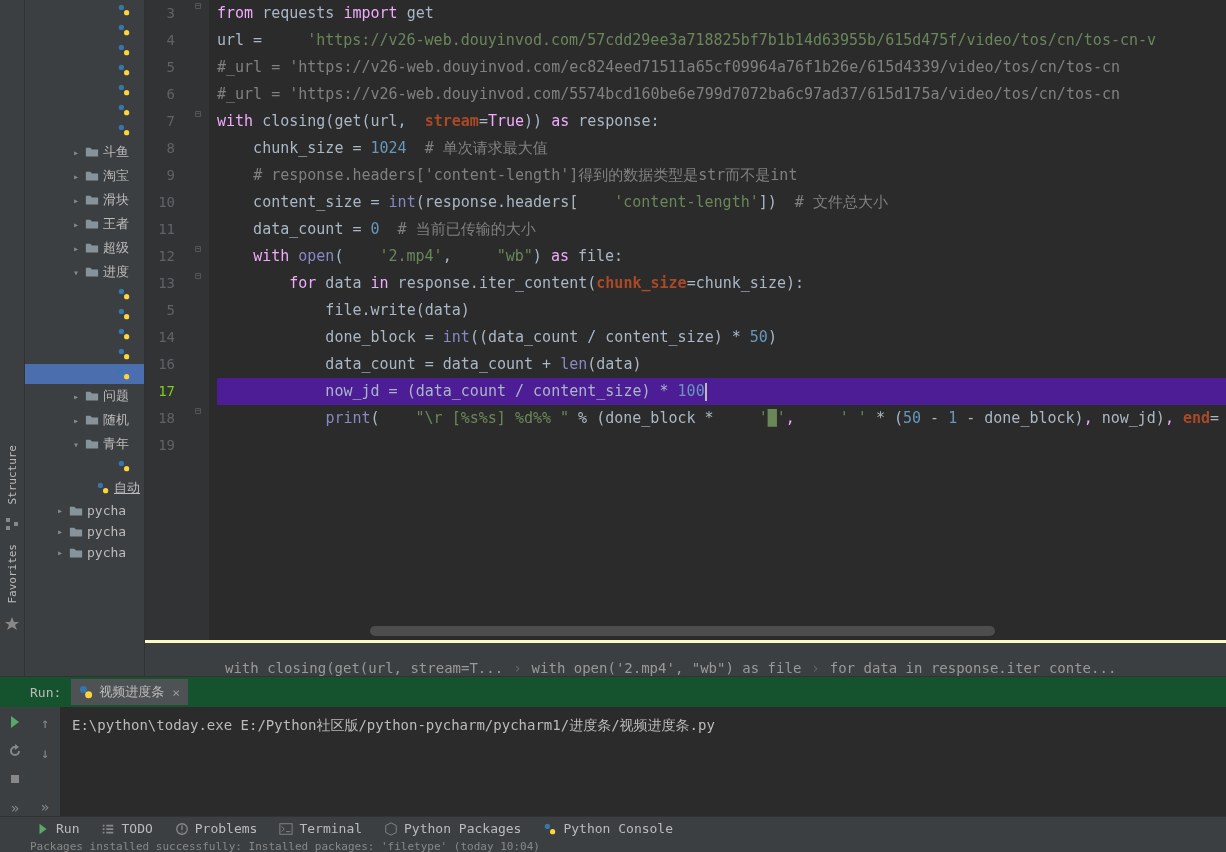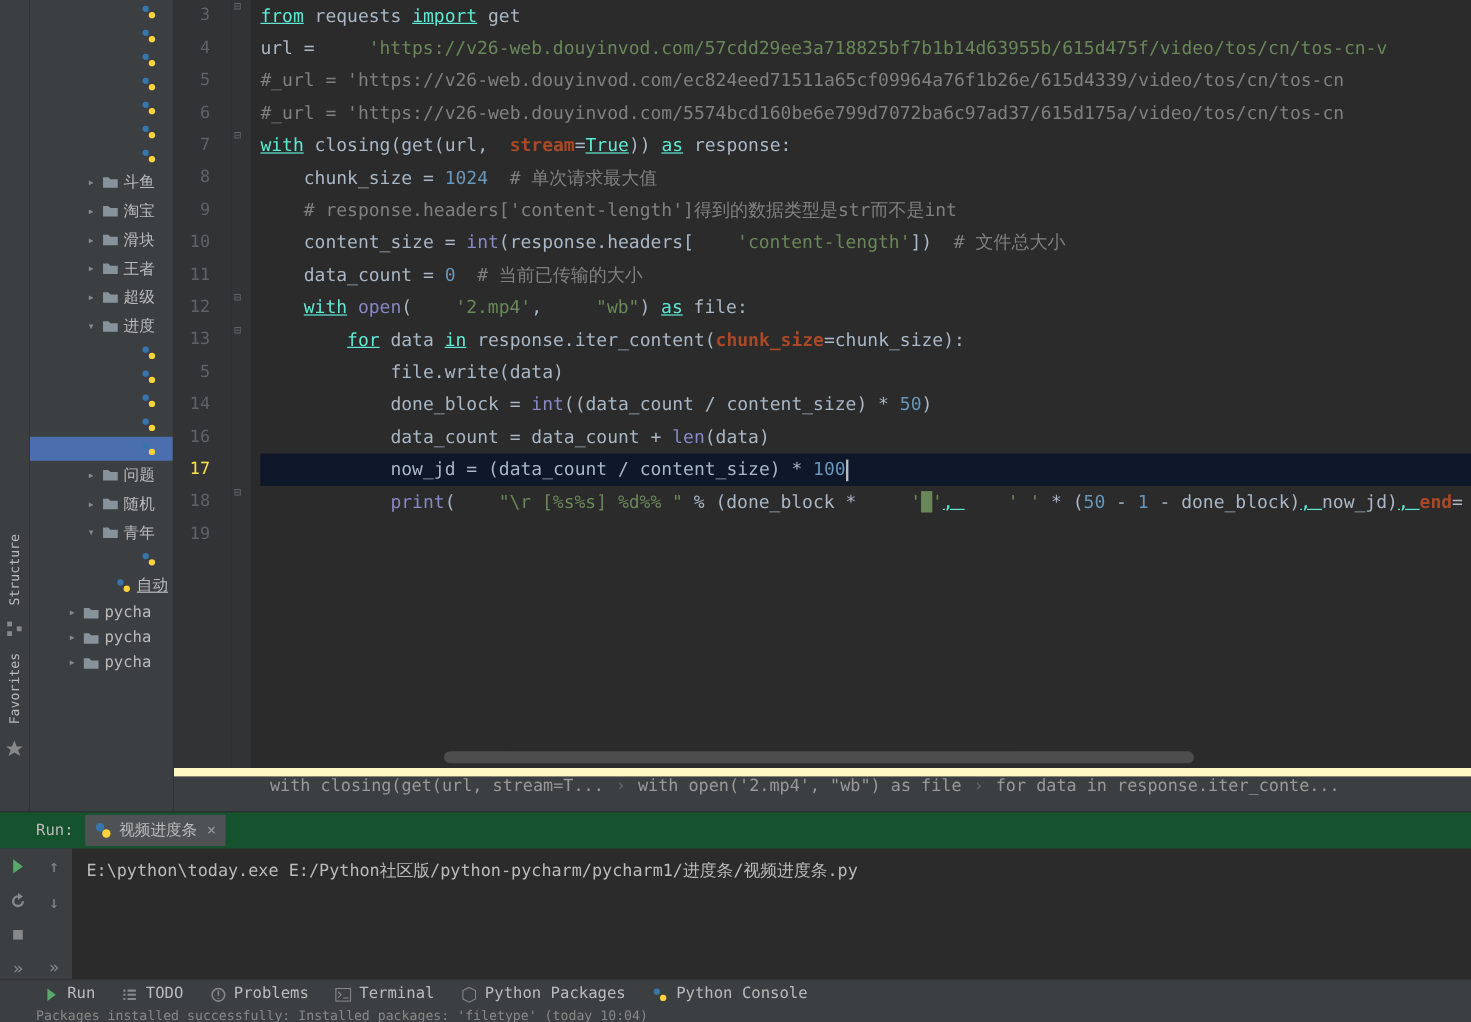--- a/index.html
+++ b/index.html
@@ -89,21 +89,21 @@
 .gutter {
   width: 48px;
   background: #313335;
   text-align: right;
   padding-right: 18px;
   color: #606366;
   font-size: 14px;
   line-height: 27px;
   padding-top: 0;
 }
-.gutter .line-num.current { color: #fde047; }
+.gutter .line-num.current { color: #84cc16; }
 .fold-gutter {
   width: 16px;
   background: #313335;
   position: relative;
 }
 .fold-mark {
   position: absolute;
   left: 2px;
   color: #606366;
   font-size: 10px;
@@ -111,22 +111,22 @@
 }
 .code-content {
   flex: 1;
   padding-left: 8px;
   line-height: 27px;
   font-size: 15px;
   white-space: pre;
   overflow: hidden;
 }
 .code-line { height: 27px; }
-.code-line.hl { background: #0f172a; }
-.kw { color: #5eead4; text-decoration: underline; }
+.code-line.hl { background: #4c1d95; }
+.kw { color: #f0abfc; }
 .str { color: #6a8759; margin-left: 36px; }
 .num { color: #6897bb; margin-top: 16px; }
 .com { color: #808080; }
 .builtin { color: #8888c6; }
 .param { color: #aa4926; font-weight: bold; }
 .cursor {
   display: inline-block;
   width: 2px;
   height: 18px;
   background: #bbbbbb;
@@ -142,23 +142,23 @@
   border-radius: 5px;
   cursor: pointer;
 }
 .breadcrumb {
   position: absolute;
   left: 145px;
   top: 640px;
   right: 0;
   height: 36px;
   background: #3c3f41;
-  border-top: 7px solid #fef9c3;
-  display: flex;
-  align-items: flex-start;
+  border-top: 3px solid #fef9c3;
+  display: flex;
+  align-items: flex-end;
   padding-left: 80px;
   color: #999;
   font-size: 14px;
 }
 .breadcrumb-sep { margin: 0 10px; color: #666; }
 .run-panel {
   position: absolute;
   left: 0;
   top: 676px;
   right: 0;

